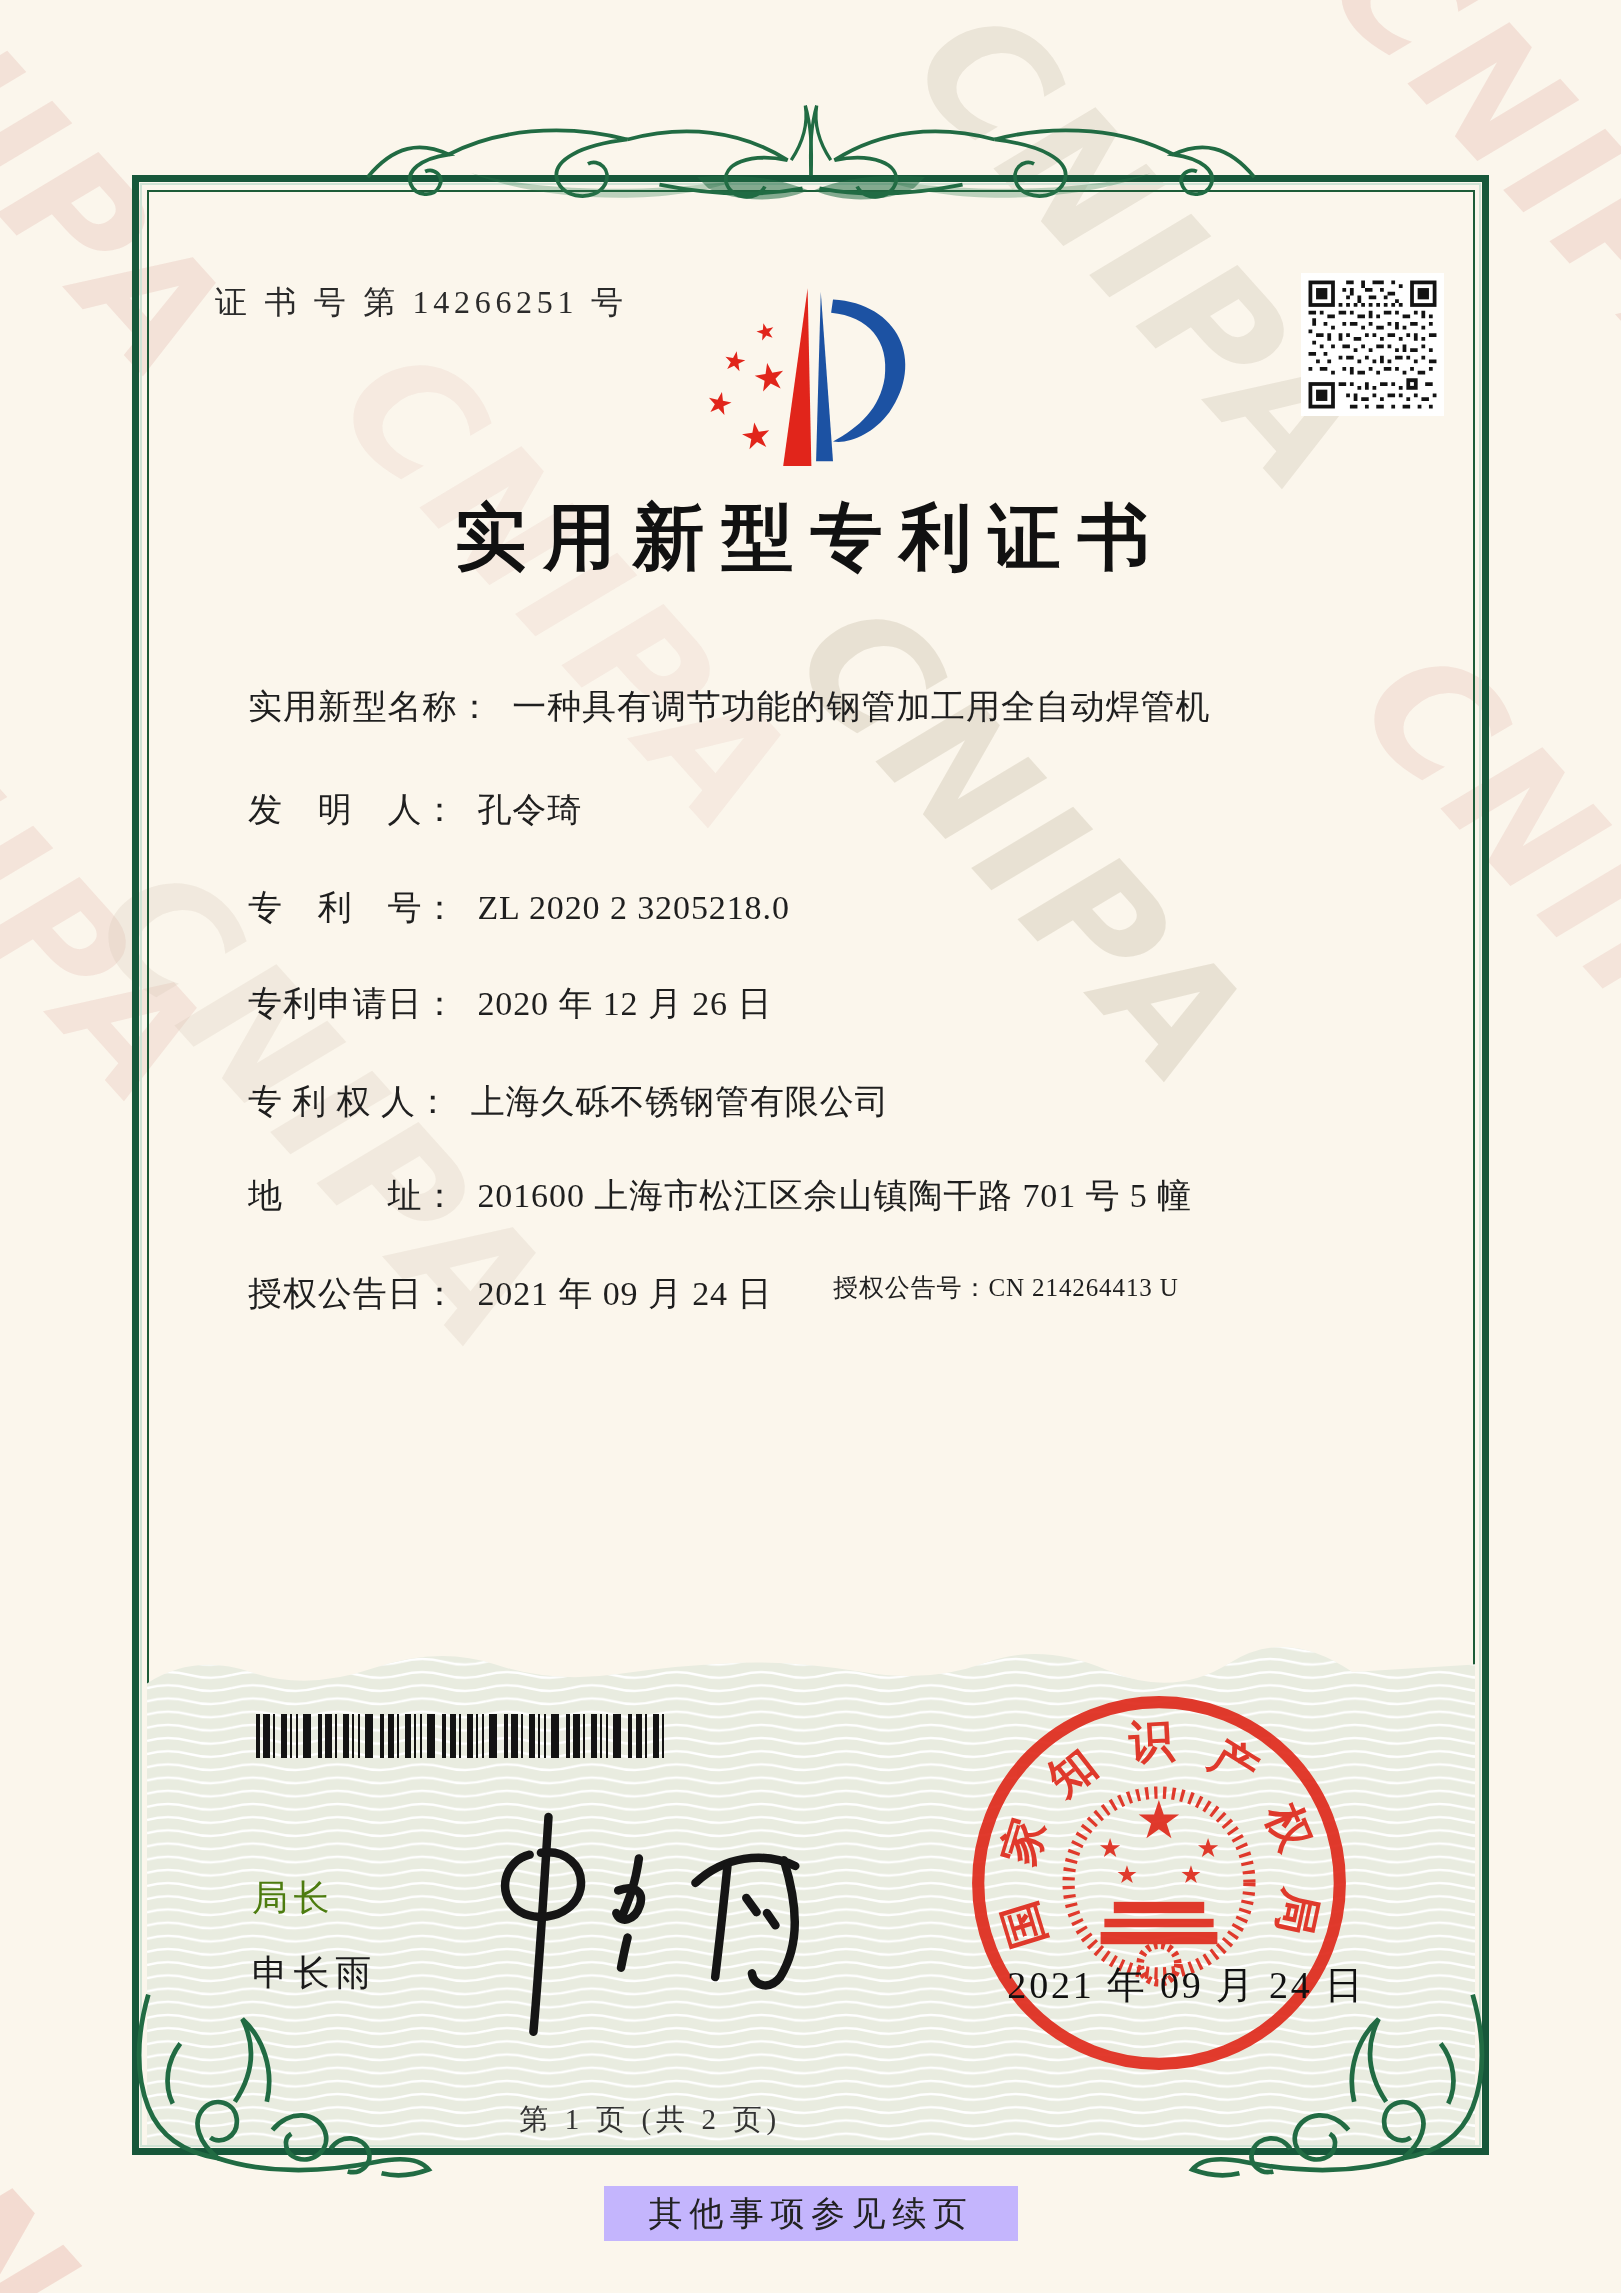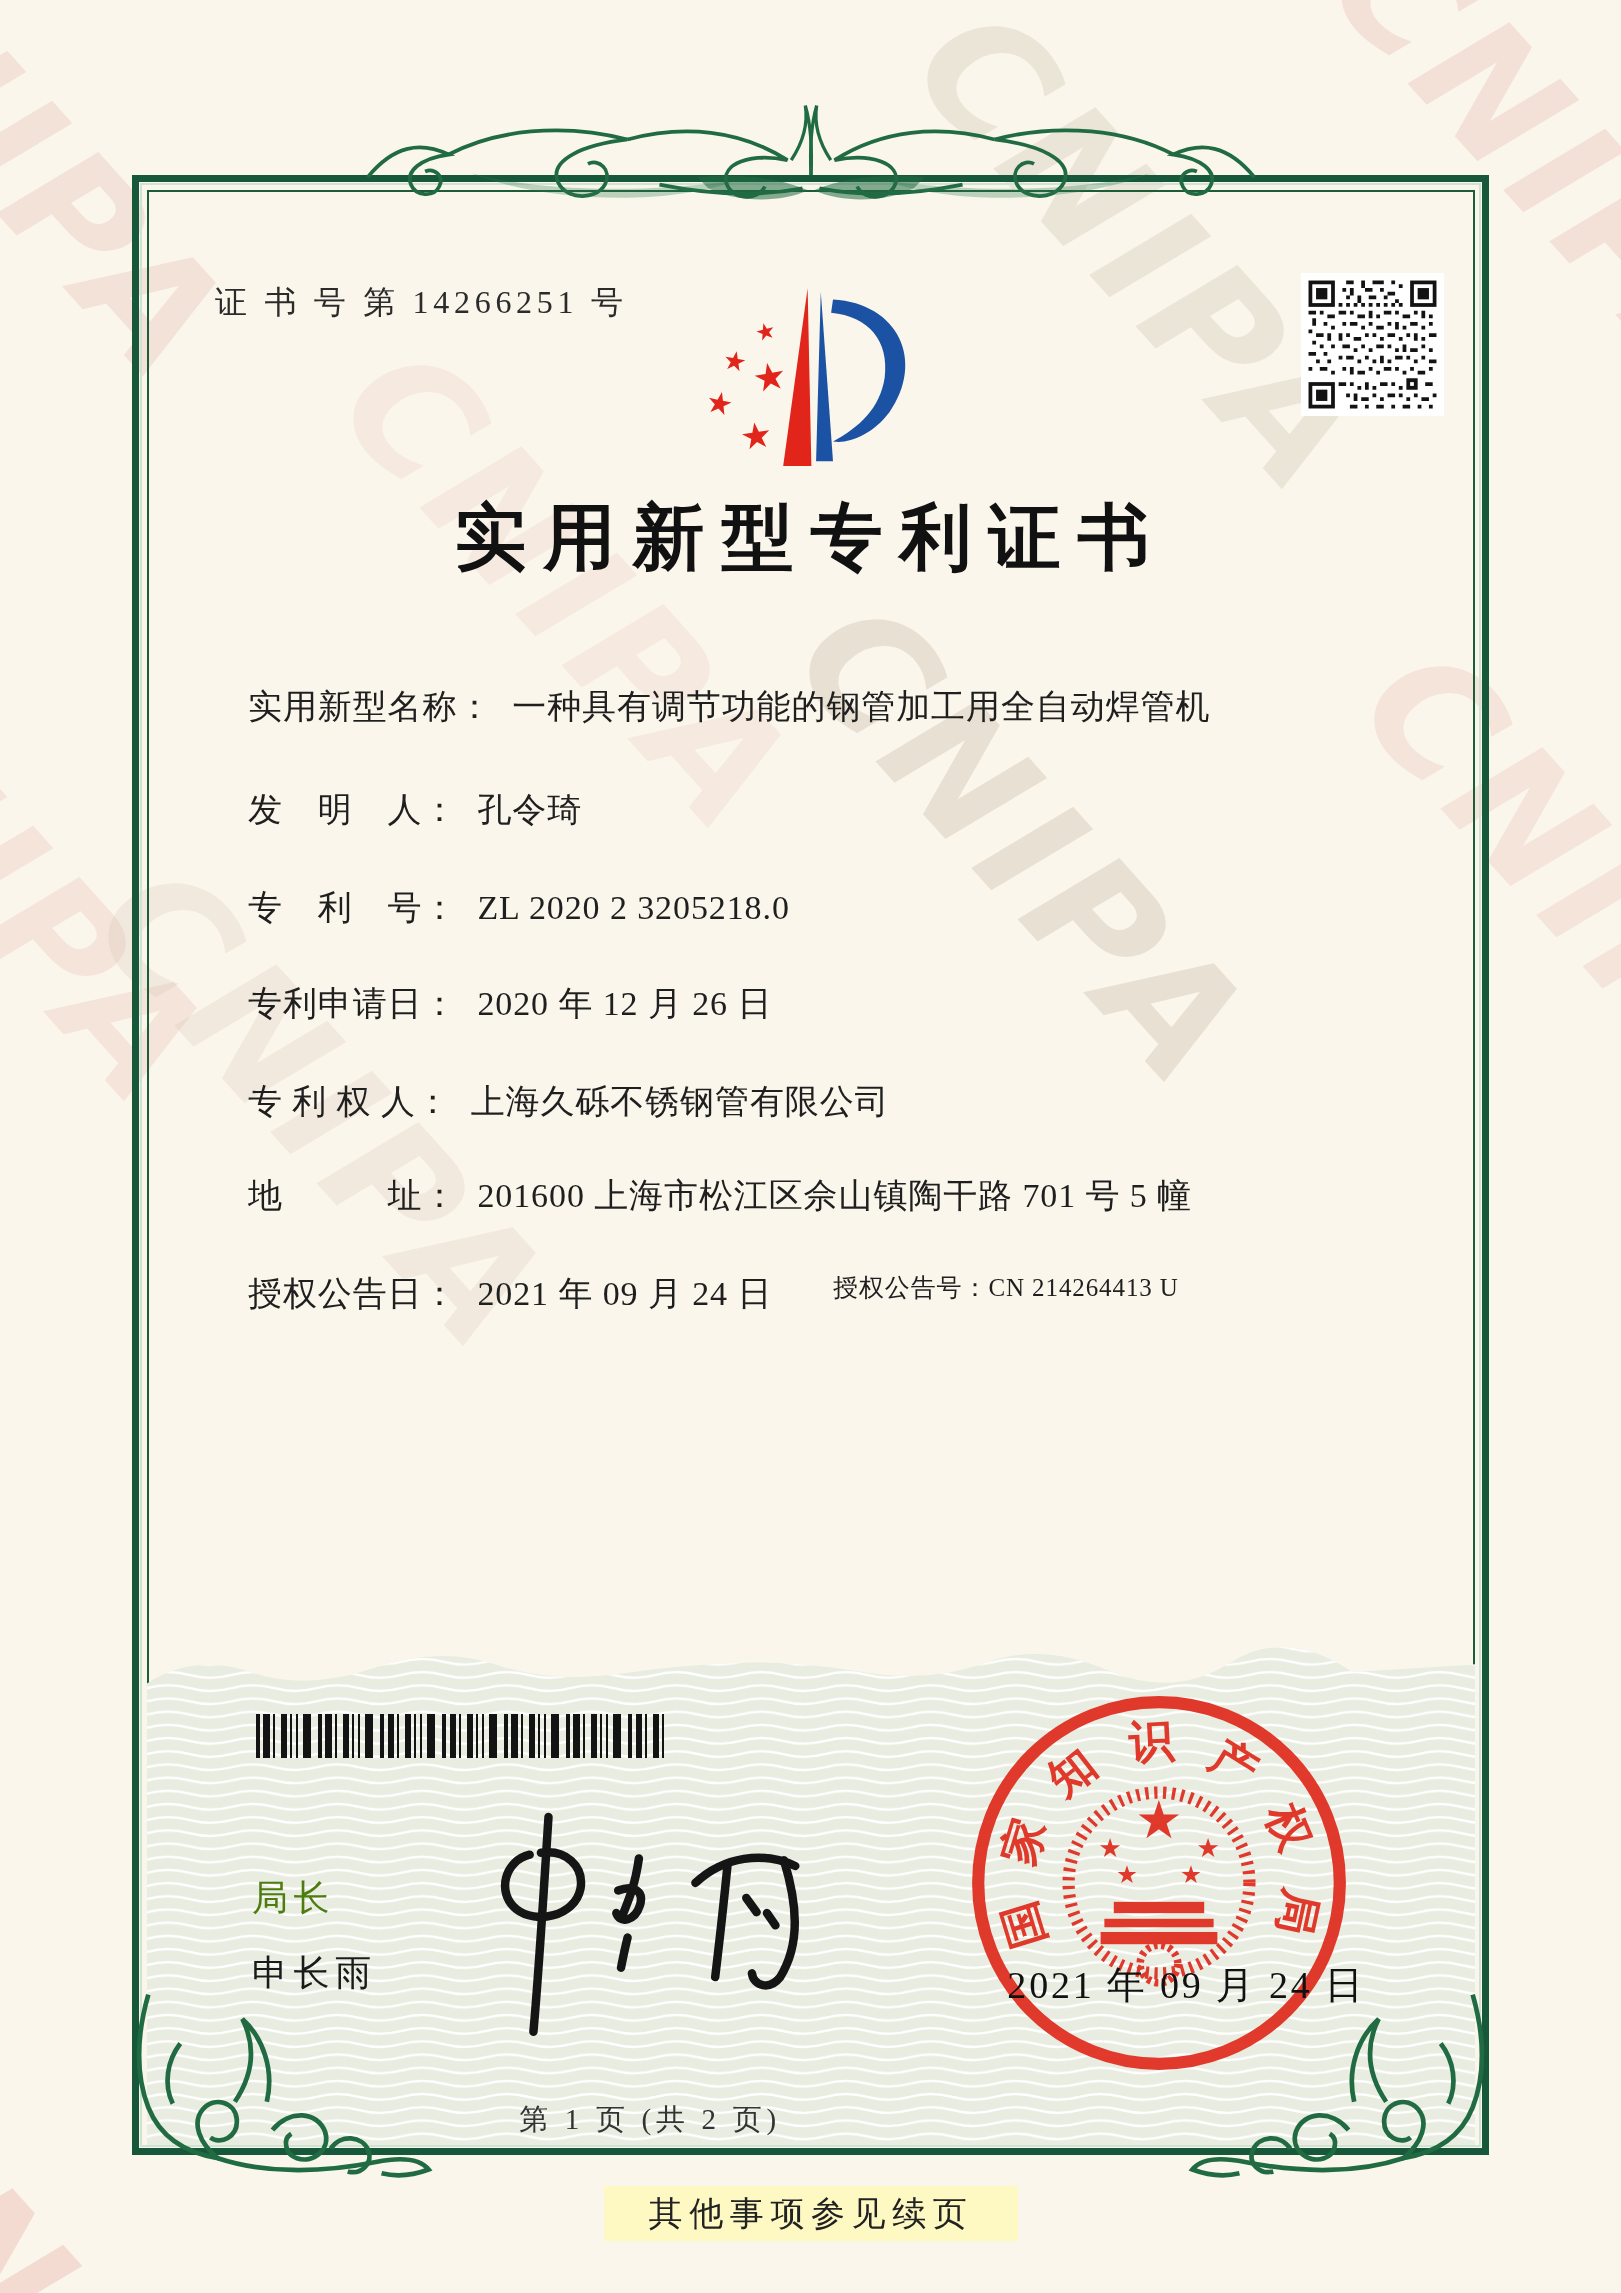--- a/index.html
+++ b/index.html
@@ -46,21 +46,21 @@
   .sig-name{position:absolute;left:252px;top:1949px;font-size:36px;letter-spacing:5.6px;
             font-family:"Liberation Sans","DejaVu Sans",sans-serif;color:#1a1a1a;}
   .sig-svg{position:absolute;left:443px;top:1800px;}
   
   .seal{position:absolute;left:965px;top:1689px;}
   .seal-date{position:absolute;left:998px;top:1960px;width:377px;text-align:center;
              font-size:38px;letter-spacing:2.8px;color:#111;}
   
   .page-info{position:absolute;left:0;width:1300px;top:2100px;text-align:center;
              font-size:29px;letter-spacing:4.7px;color:#333;}
-  .cont-note{position:absolute;left:604px;top:2186px;width:414px;height:55px;background:#fef9c3;
+  .cont-note{position:absolute;left:604px;top:2186px;width:414px;height:55px;background:#c4b5fd;
              text-align:center;line-height:55px;font-size:34px;letter-spacing:6.6px;color:#222;}
   .logo{position:absolute;left:692px;top:260px;}
   .qr{position:absolute;left:1301px;top:273px;}
 </style>
 </head>
 <body>
 
 <div class="page">
 
   <span class="wm" style="left:-122px;top:-141px;color:rgba(226,178,168,.30)">CNIPA</span>

